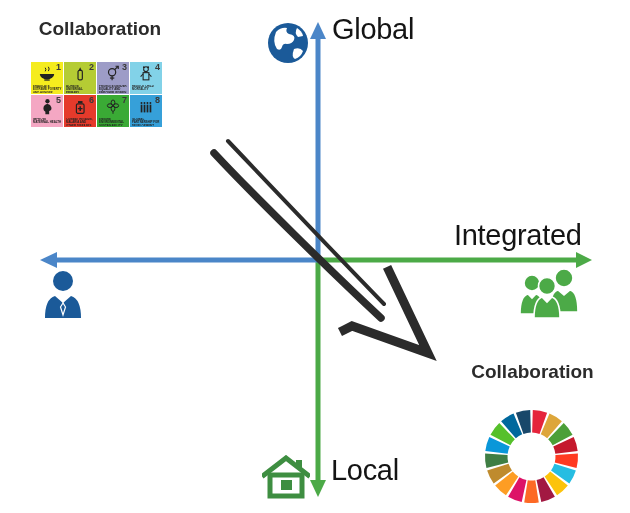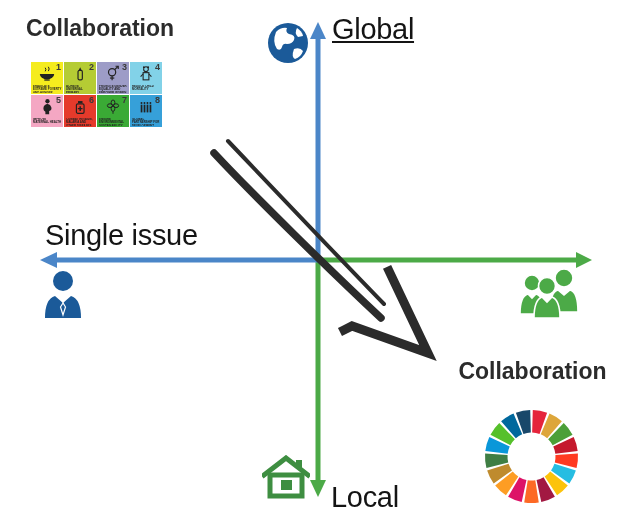--- a/index.html
+++ b/index.html
@@ -1,21 +1,21 @@
 <!DOCTYPE html>
 <html><head>
 <meta charset="utf-8">
 <style>
   html,body{margin:0;padding:0;background:#fff;}
   .canvas{position:relative;width:630px;height:513px;background:#fff;overflow:hidden;
           font-family:"Liberation Sans",sans-serif;}
   .layer{position:absolute;left:0;top:0;}
   .axis-label{position:absolute;font-size:29px;font-weight:400;color:#141414;
               letter-spacing:-0.3px;line-height:1;white-space:nowrap;}
-  .panel-title{position:absolute;text-align:center;font-size:23px;font-weight:600;
+  .panel-title{position:absolute;text-align:center;font-size:19px;font-weight:600;
                color:#2b2b2b;line-height:23px;white-space:nowrap;}
   .panel-title span{display:block;}
   #mdg-grid{position:absolute;left:31px;top:62px;width:133px;display:flex;flex-wrap:wrap;}
   .mdg-tile{position:relative;width:32px;height:32px;margin:0 1px 1px 0;overflow:hidden;}
   .mdg-num{position:absolute;top:0px;right:2px;font-size:9px;font-weight:bold;color:#3a3a3a;line-height:10px;}
   .mdg-ico{position:absolute;left:7px;top:3px;}
   .tile-label{position:absolute;left:2px;bottom:1px;right:1px;height:8px;overflow:hidden;}
   .tile-label span{display:block;font-size:6px;line-height:1.05;color:#222;
                    transform:scale(0.48);transform-origin:0 0;width:210%;font-weight:bold;}
 </style>
@@ -38,23 +38,23 @@
     <line x1="318" y1="260" x2="578" y2="260" stroke="#4caa47" stroke-width="5"></line>
     <polygon points="592,260 576,252 576,268" fill="#4caa47"></polygon>
 
     <g stroke="#2b2b2b" fill="none">
       <path d="M228,141 C268,183 341,260 384,304" stroke-width="4" stroke-linecap="round"></path>
       <path d="M214,153 C256,198 336,276 381,318" stroke-width="7.5" stroke-linecap="round"></path>
       <path d="M344,330 L352,326 L428,353 L389,271" stroke-width="9" stroke-linejoin="miter" stroke-linecap="square"></path>
     </g>
   </svg>
 
-  <div class="axis-label" style="left:332px;top:15px;text-decoration:underline;">Global</div>
-  <div class="axis-label" style="left:45px;top:221px;">Single issue</div>
-  <div class="axis-label" style="left:331px;top:483px;">Local</div>
+  <div class="axis-label" style="left:332px;top:15px;">Global</div>
+  <div class="axis-label" style="left:454px;top:221px;">Integrated</div>
+  <div class="axis-label" style="left:331px;top:456px;">Local</div>
 
   <svg class="layer" style="left:267px;top:22px;" width="42" height="42" viewBox="0 0 42 42">
     <circle cx="21" cy="21" r="20" fill="#1b5a99"></circle>
     <path d="M9,10 q5,-5 11,-4 q-2,4 2,6 q7,1 5,6 q-2,4 -7,4 q-4,-1 -5,3 q-1,4 -5,2 q-5,-7 -1,-17 z" fill="#fff"></path>
     <path d="M27,27 q6,-2 9,2 q-2,6 -8,8 q-4,-2 -1,-10 z" fill="#fff"></path>
     <path d="M30,6 q5,3 6,8 l-5,1 q-4,-4 -1,-9 z" fill="#fff"></path>
   </svg>
 
   <svg class="layer" style="left:42px;top:270px;" width="42" height="48" viewBox="0 0 42 48">
     <circle cx="21" cy="11" r="10" fill="#1b5a99"></circle>

